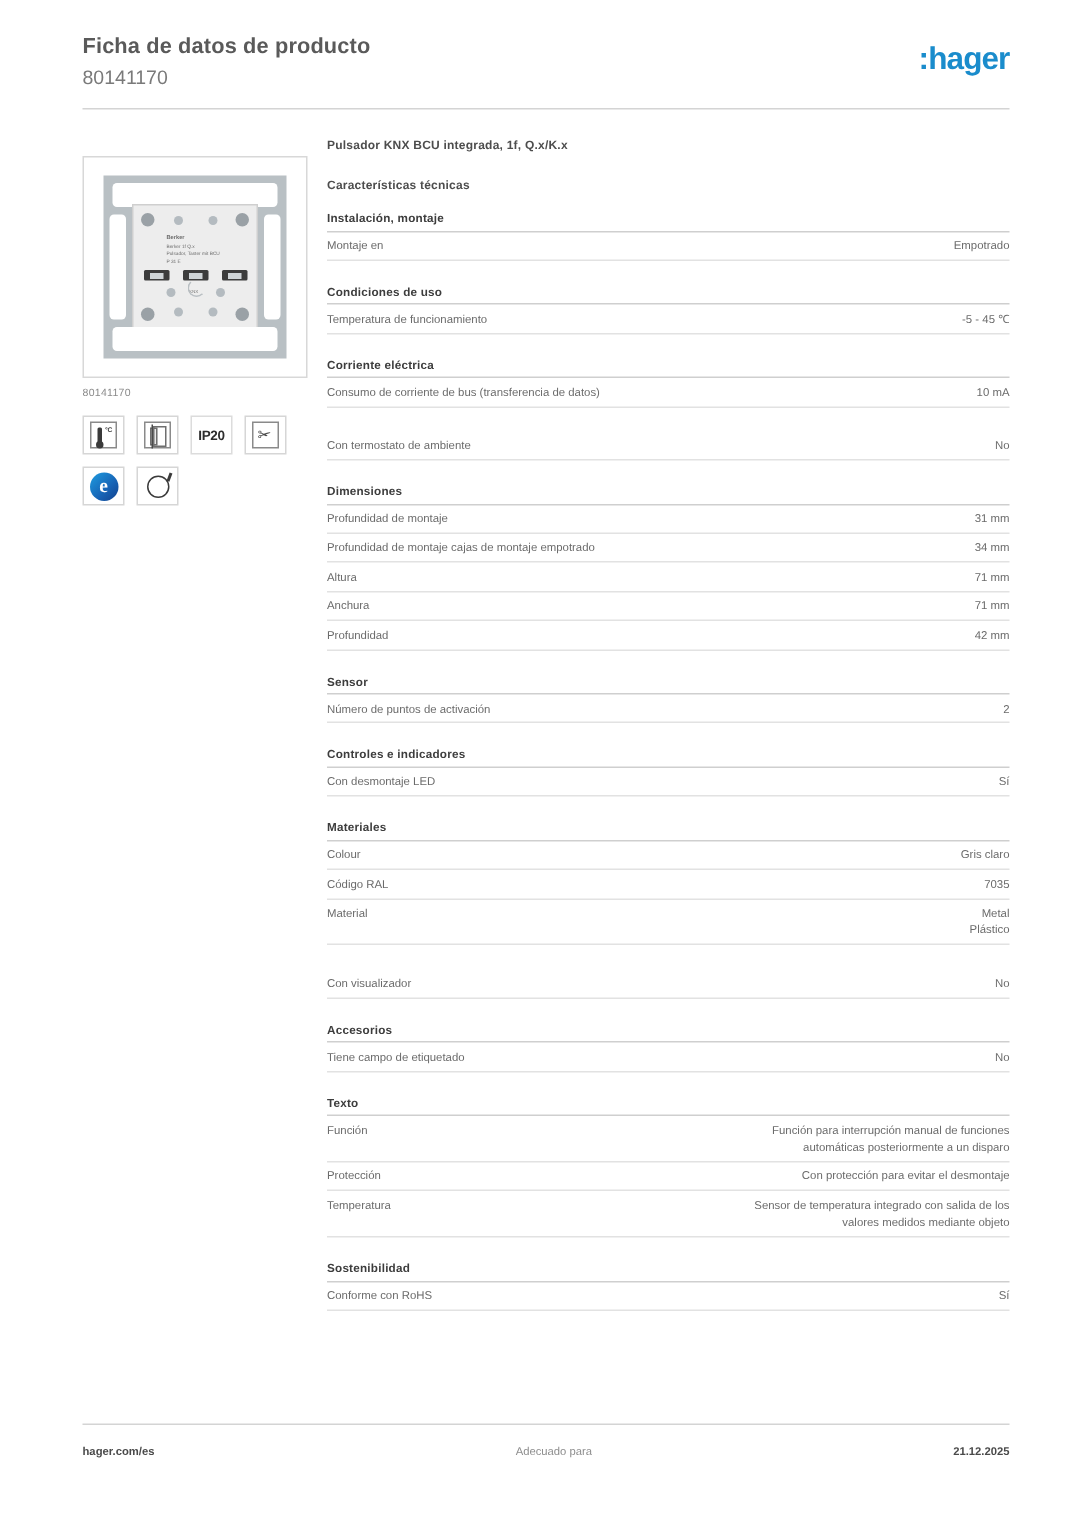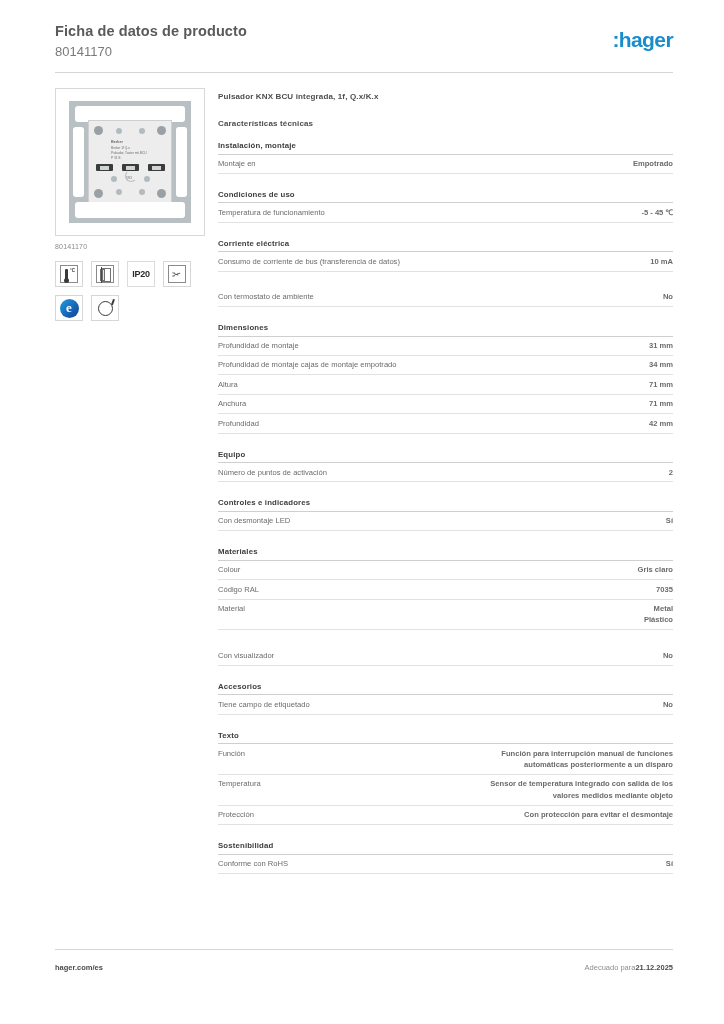--- a/index.html
+++ b/index.html
@@ -24,21 +24,21 @@
     position: absolute; right: 0; top: 6px;
     font-size: 21px; font-weight: bold; color: #1a8ccc;
     letter-spacing: -0.6px;
   }
   .header-rule {
     position: absolute; left: 55px; top: 72px; width: 618px;
     height: 1px; background: #d4d4d4;
   }
 
   
-  .left-col { position: absolute; left: 55px; top: 88px; width: 150px; }
+  .left-col { position: absolute; left: 55px; top: 104px; width: 150px; }
 
   .product-box {
     width: 150px; height: 148px;
     border: 1px solid #d8d8d8; background: #fff;
     position: relative; overflow: hidden;
   }
   .frame {
     position: absolute; left: 50%; top: 50%;
     transform: translate(-50%, -50%);
     width: 122px; height: 122px;
@@ -187,34 +187,34 @@
     border-bottom: 1px solid #cfcfcf;
   }
   .row {
     display: flex; justify-content: space-between; align-items: flex-start;
     gap: 6px;
     border-bottom: 1px solid #e2e2e2;
     padding: 3.5px 0 3.5px 0;
     font-size: 7.6px; color: #6b6b6b; line-height: 1.5;
   }
   .row .label { flex: 0 1 auto; }
-  .row .value { text-align: right; white-space: pre-line; flex: 0 0 auto; font-weight: bold; }
+  .row .value { text-align: right; white-space: pre-line; flex: 0 0 auto; }
 
   
   .footer-rule {
     position: absolute; left: 55px; bottom: 38px; width: 618px;
     height: 1px; background: #d4d4d4;
   }
   .footer {
     position: absolute; left: 55px; bottom: 16px; width: 618px;
     display: flex; align-items: center;
     font-size: 7.5px; color: #6e6e6e;
   }
   .footer .f-left { font-weight: bold; color: #4a4a4a; flex: 0 0 auto; }
-  .footer .f-center { flex: 1 1 auto; text-align: right; color: #8d8d8d; }
+  .footer .f-center { flex: 1 1 auto; text-align: center; color: #8d8d8d; }
   .footer .f-right { flex: 0 0 auto; font-weight: bold; color: #4a4a4a; }
 </style>
 </head>
 <body>
 
 <div class="page">
 
   <div class="header">
     <div class="header-title">Ficha de datos de producto</div>
     <div class="header-sub">80141170</div>
@@ -342,21 +342,21 @@
           <div class="row">
             <span class="label">Anchura</span>
             <span class="value">71 mm</span>
           </div>
           <div class="row">
             <span class="label">Profundidad</span>
             <span class="value">42 mm</span>
           </div>
         </div>
         <div class="section">
-          <div class="section-title">Equipo</div>
+          <div class="section-title">Sensor</div>
           <div class="row">
             <span class="label">Número de puntos de activación</span>
             <span class="value">2</span>
           </div>
         </div>
         <div class="section">
           <div class="section-title">Controles e indicadores</div>
           <div class="row">
             <span class="label">Con desmontaje LED</span>
             <span class="value">Sí</span>
@@ -392,27 +392,27 @@
           </div>
         </div>
         <div class="section">
           <div class="section-title">Texto</div>
           <div class="row">
             <span class="label">Función</span>
             <span class="value">Función para interrupción manual de funciones
 automáticas posteriormente a un disparo</span>
           </div>
           <div class="row">
+            <span class="label">Protección</span>
+            <span class="value">Con protección para evitar el desmontaje</span>
+          </div>
+          <div class="row">
             <span class="label">Temperatura</span>
             <span class="value">Sensor de temperatura integrado con salida de los
 valores medidos mediante objeto</span>
-          </div>
-          <div class="row">
-            <span class="label">Protección</span>
-            <span class="value">Con protección para evitar el desmontaje</span>
           </div>
         </div>
         <div class="section">
           <div class="section-title">Sostenibilidad</div>
           <div class="row">
             <span class="label">Conforme con RoHS</span>
             <span class="value">Sí</span>
           </div>
         </div>
       </div>

